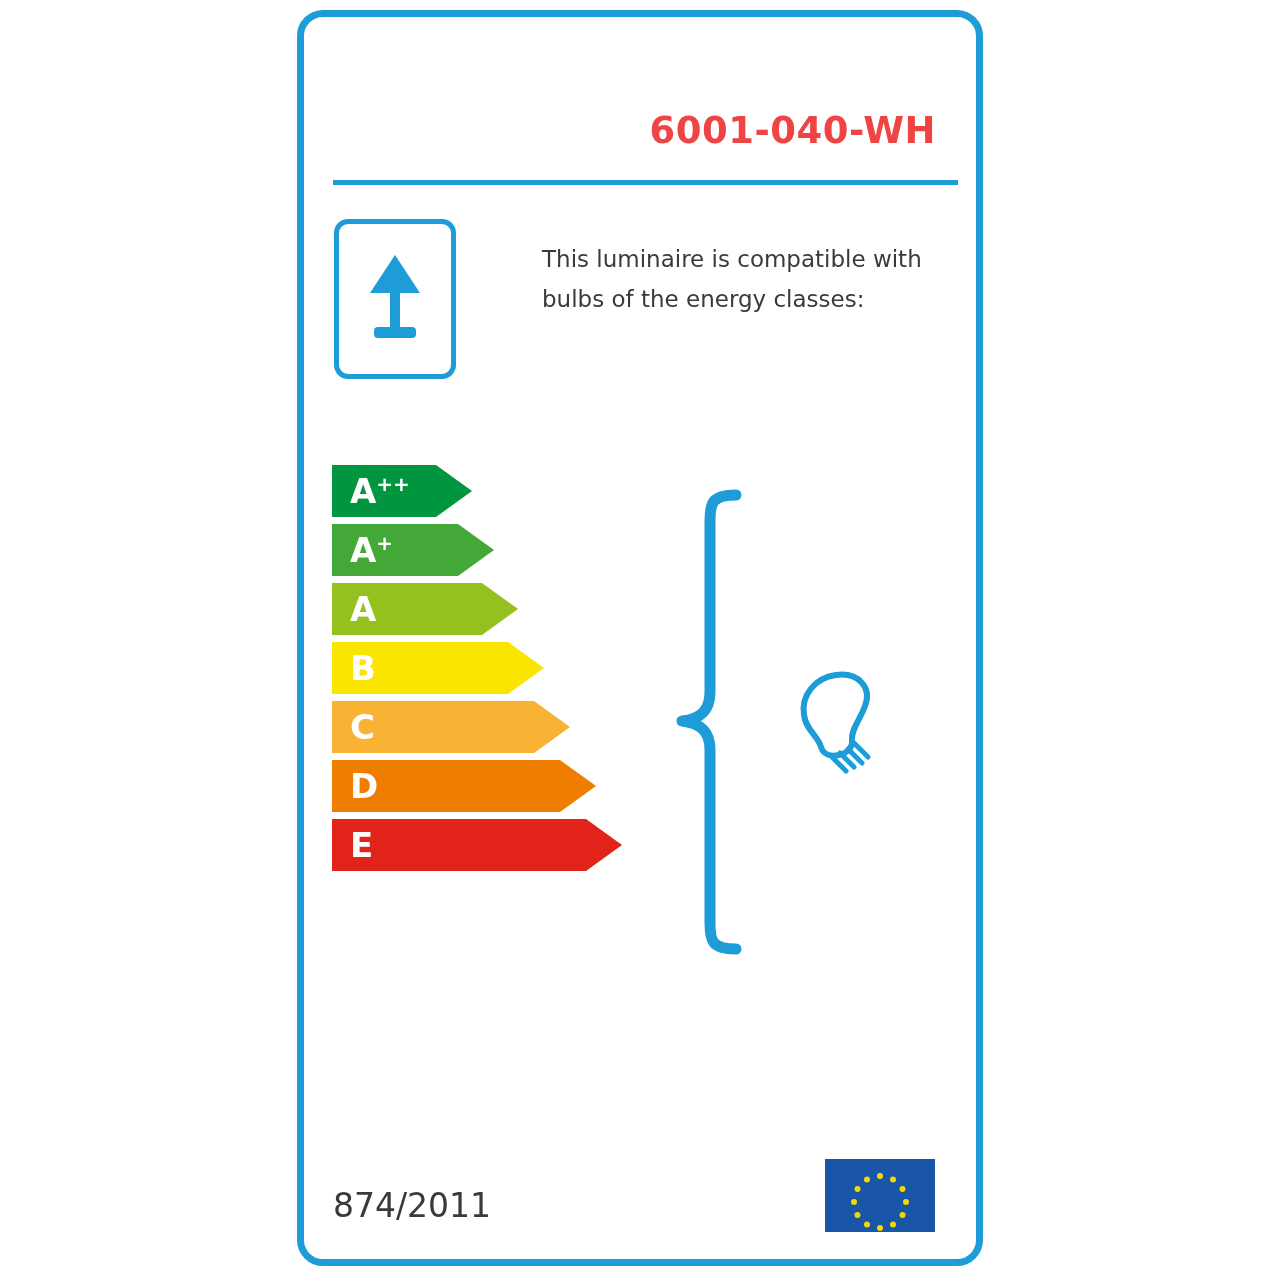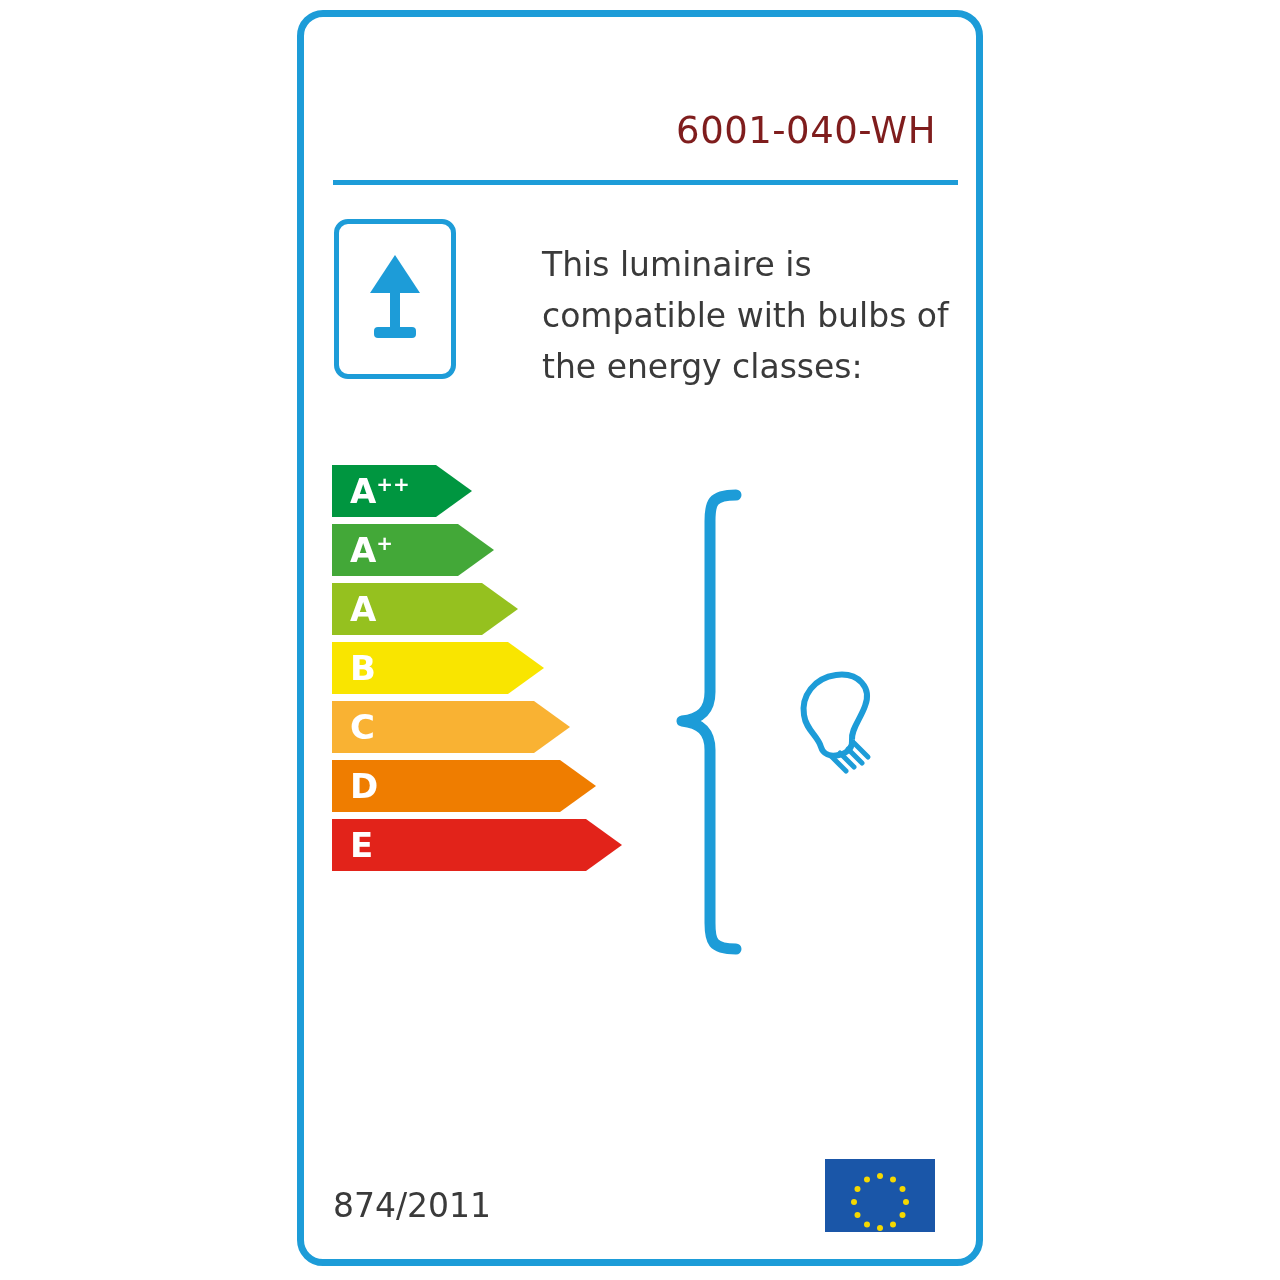--- a/index.html
+++ b/index.html
@@ -25,23 +25,24 @@
     border-radius: 26px;
     background: #ffffff;
   }
 
   
   .model-code {
     position: absolute;
     right: 40px;
     top: 92px;
     font-size: 37px;
-    color: #7f1d1d;
+    color: #ef4444;
     letter-spacing: 0.5px;
     white-space: nowrap;
+    font-weight: bold;
   }
   .header-rule {
     position: absolute;
     left: 29px;
     top: 163px;
     width: 625px;
     height: 5px;
     background: #1d9cd8;
   }
 
@@ -60,22 +61,22 @@
     position: absolute;
     left: 50%;
     top: 50%;
     transform: translate(-50%, -50%);
   }
   .compat-text {
     position: absolute;
     left: 238px;
     top: 222px;
     width: 430px;
-    font-size: 33px;
-    line-height: 51px;
+    font-size: 23px;
+    line-height: 40px;
     color: #3a3a3a;
   }
 
   
   .classes {
     position: absolute;
     left: 28px;
     top: 448px;
   }
   .cls {

